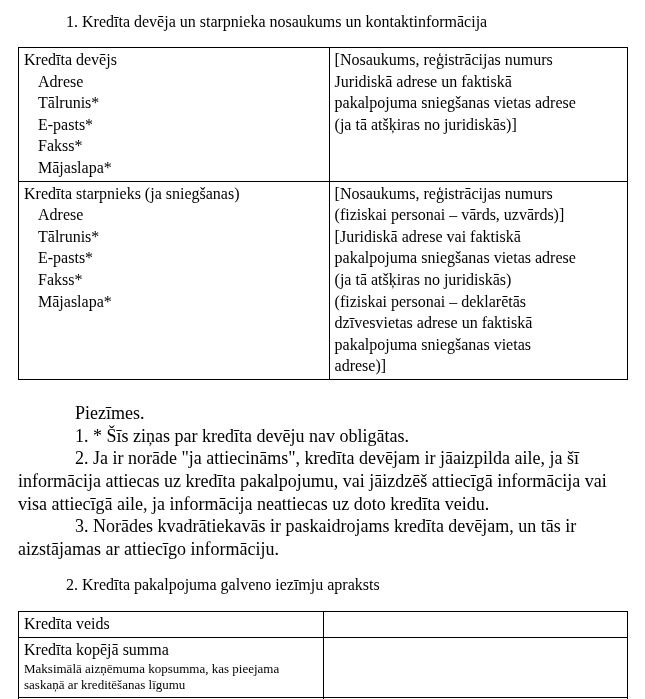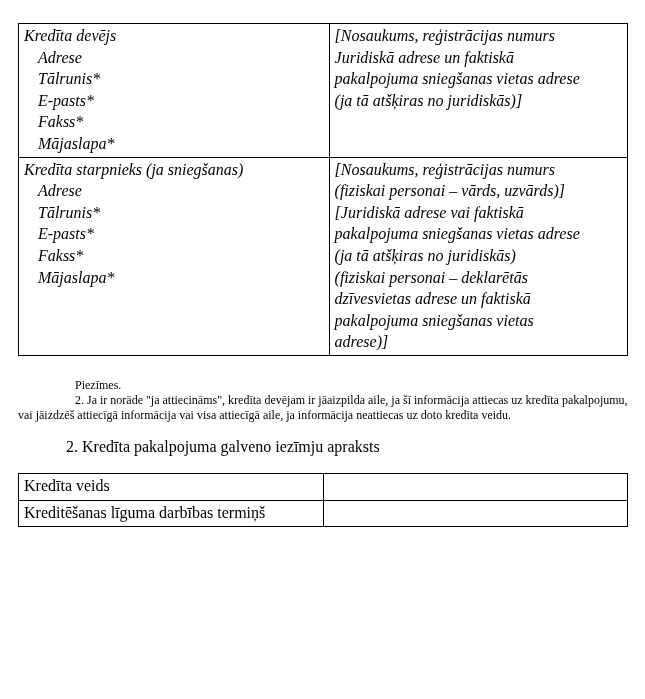--- a/index.html
+++ b/index.html
@@ -23,44 +23,45 @@
 
   table { border-collapse: collapse; width: 100%; table-layout: fixed; }
   td {
     border: 1px solid #000;
     vertical-align: top;
     font-size: 16px;
     line-height: 1.35;
     padding: 1px 5px 2px 5px;
   }
 
-  .tbl1 { margin-top: 15px; font-style: italic; }
+  .tbl1 { margin-top: 15px; }
   .tbl1 .col-left { width: 51%; }
   .item-indent { padding-left: 14px; }
   .pre { white-space: pre-line; }
 
   .notes {
     margin-top: 22px;
-    font-size: 12px;
+    font-size: 18px;
     line-height: 1.26;
   }
   .notes p { text-indent: 57px; }
 
   .heading-2 { margin-top: 14px; }
 
   .tbl2 { margin-top: 16px; }
   .tbl2 .col-left { width: 50%; }
   .tbl2 td { padding: 1px 5px 3px 5px; margin-top: 36px; }
   .sublabel { font-size: 13px; line-height: 1.28; }
 </style>
 </head>
 <body>
 
 <div class="page">
 
+  <div class="heading">1. Kredīta devēja un starpnieka nosaukums un kontaktinformācija</div>
 
   <table class="tbl1">
     <tbody>
       <tr>
         <td class="col-left">
           <div>Kredīta devējs</div>
           <div class="item-indent">Adrese</div>
           <div class="item-indent">Tālrunis*</div>
           <div class="item-indent">E-pasts*</div>
           <div class="item-indent">Fakss*</div>
@@ -88,30 +89,39 @@
 (fiziskai personai – deklarētās
 dzīvesvietas adrese un faktiskā
 pakalpojuma sniegšanas vietas
 adrese)]</td>
       </tr>
     </tbody>
   </table>
 
   <div class="notes">
     <p>Piezīmes.</p>
+    <p>1. * Šīs ziņas par kredīta devēju nav obligātas.</p>
     <p>2. Ja ir norāde "ja attiecināms", kredīta devējam ir jāaizpilda aile, ja šī informācija attiecas uz kredīta pakalpojumu, vai jāizdzēš attiecīgā informācija vai visa attiecīgā aile, ja informācija neattiecas uz doto kredīta veidu.</p>
+    <p>3. Norādes kvadrātiekavās ir paskaidrojams kredīta devējam, un tās ir aizstājamas ar attiecīgo informāciju.</p>
   </div>
 
   <div class="heading heading-2">2. Kredīta pakalpojuma galveno iezīmju apraksts</div>
 
   <table class="tbl2">
     <tbody>
       <tr>
         <td class="col-left">
           <div>Kredīta veids</div>
+        </td>
+        <td></td>
+      </tr>
+      <tr>
+        <td class="col-left">
+          <div>Kredīta kopējā summa</div>
+          <div class="sublabel">Maksimālā aizņēmuma kopsumma, kas pieejama saskaņā ar kreditēšanas līgumu</div>
         </td>
         <td></td>
       </tr>
       <tr>
         <td class="col-left">
           <div>Kreditēšanas līguma darbības termiņš</div>
         </td>
         <td></td>
       </tr>
     </tbody>

